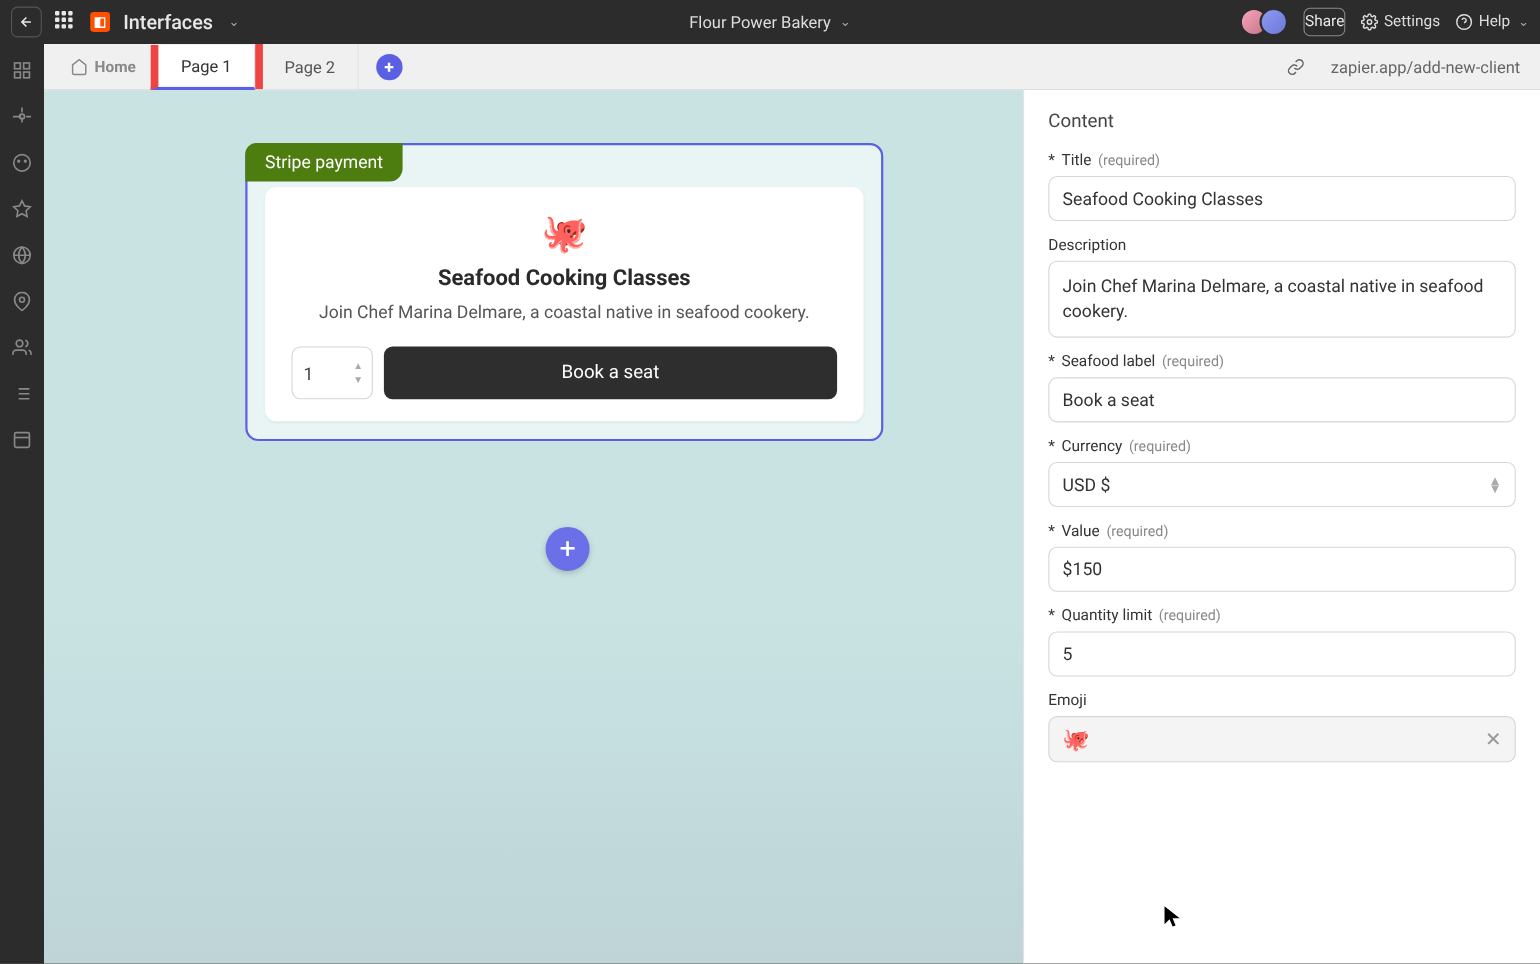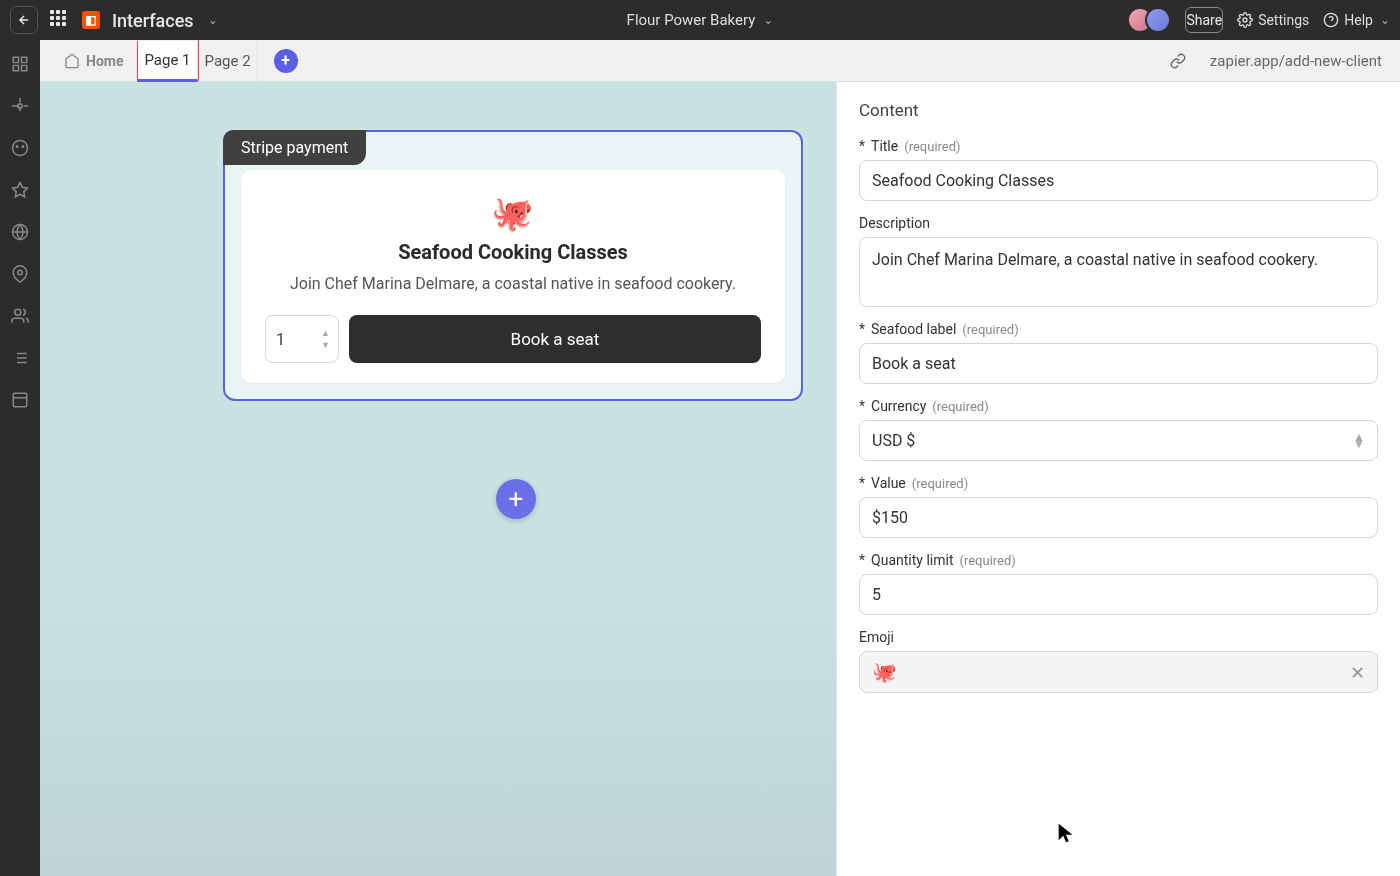--- a/index.html
+++ b/index.html
@@ -104,23 +104,23 @@
     gap:0;
   }
   .tabbar .home-tab {
     display:flex;align-items:center;gap:6px;
     padding:0 14px;height:100%;
     color:#888;font-size:14px;
     cursor:pointer;
     font-weight:bold;
   }
   .tabbar .tab {
-    padding:0 6px;height:100%;
+    padding:0 20px;height:100%;
     display:flex;align-items:center;
-    border-left:1px solid #ef4444;
+    border-left:7px solid #ef4444;
     border-right:1px solid #e2e2e2;
     font-size:15px;color:#555;
     cursor:pointer;
     background:#f0f0f0;
   }
   .tabbar .tab.active {
     background:#fff;
     color:#333;
     border-bottom:3px solid #5b5fe3;
     margin-bottom:-1px;
@@ -157,21 +157,21 @@
     top:48px;
     width:580px;
     border:2px solid #5b5fe3;
     border-radius:12px;
     background:#e9f4f4;
     padding:38px 16px 16px 16px;
   }
   .component .badge {
     position:absolute;
     left:-2px;top:-2px;
-    background:#404040;
+    background:#4d7c0f;
     color:#fff;
     font-size:16px;
     padding:8px 18px;
     border-radius:10px 0 12px 0;
   }
   .card {
     background:#fff;
     border-radius:10px;
     padding:26px 24px 20px 24px;
     text-align:center;
@@ -214,21 +214,21 @@
     width:40px;height:40px;border-radius:50%;
     background:#6b6fe8;
     color:#fff;font-size:26px;
     display:flex;align-items:center;justify-content:center;
     cursor:pointer;
     box-shadow:0 2px 6px rgba(0,0,0,0.2);
   }
   
   
   .right-panel {
-    width:564px;
+    width:470px;
     background:#fff;
     border-left:1px solid #e3e3e3;
     padding:18px 22px 14px 22px;
     overflow-y:auto;
     display:flex;flex-direction:column;
     gap:14px;
   }
   .panel-title { font-size:17px; color:#444; margin-bottom:4px;}
   .field-label { font-size:14px; color:#333; display:flex; gap:6px; align-items:center;}
   .field-label .star { color:#333; }

